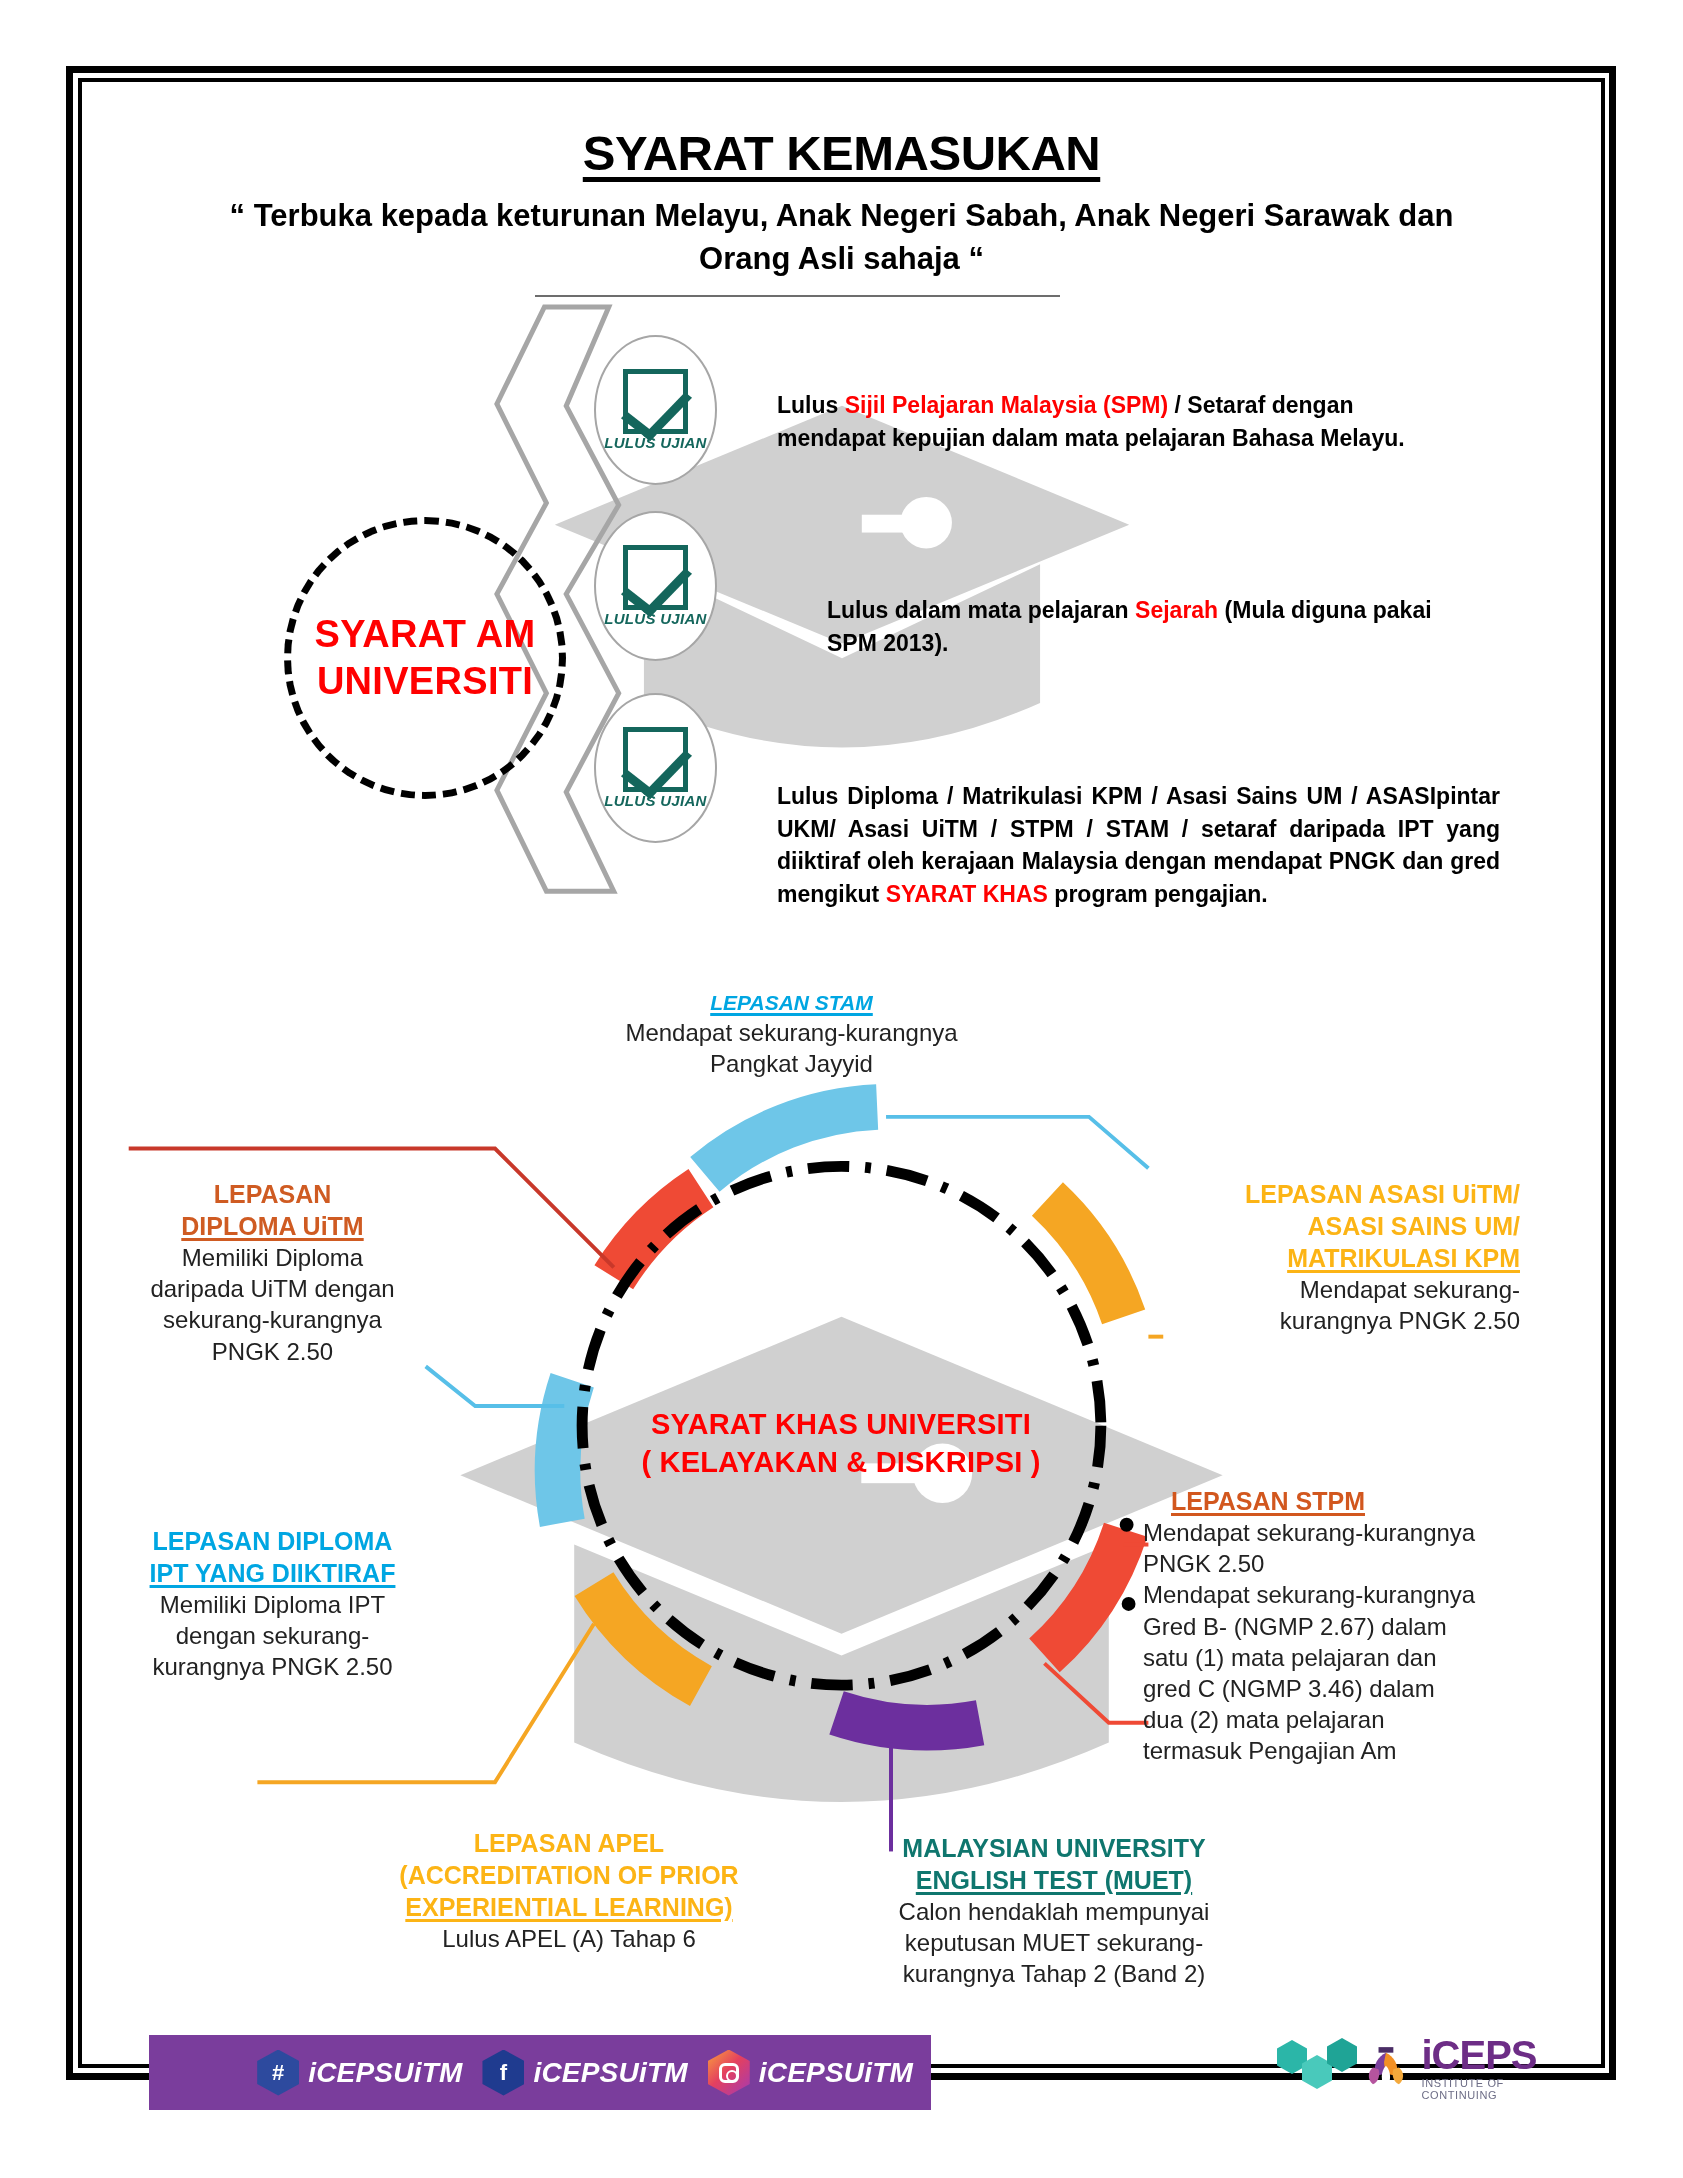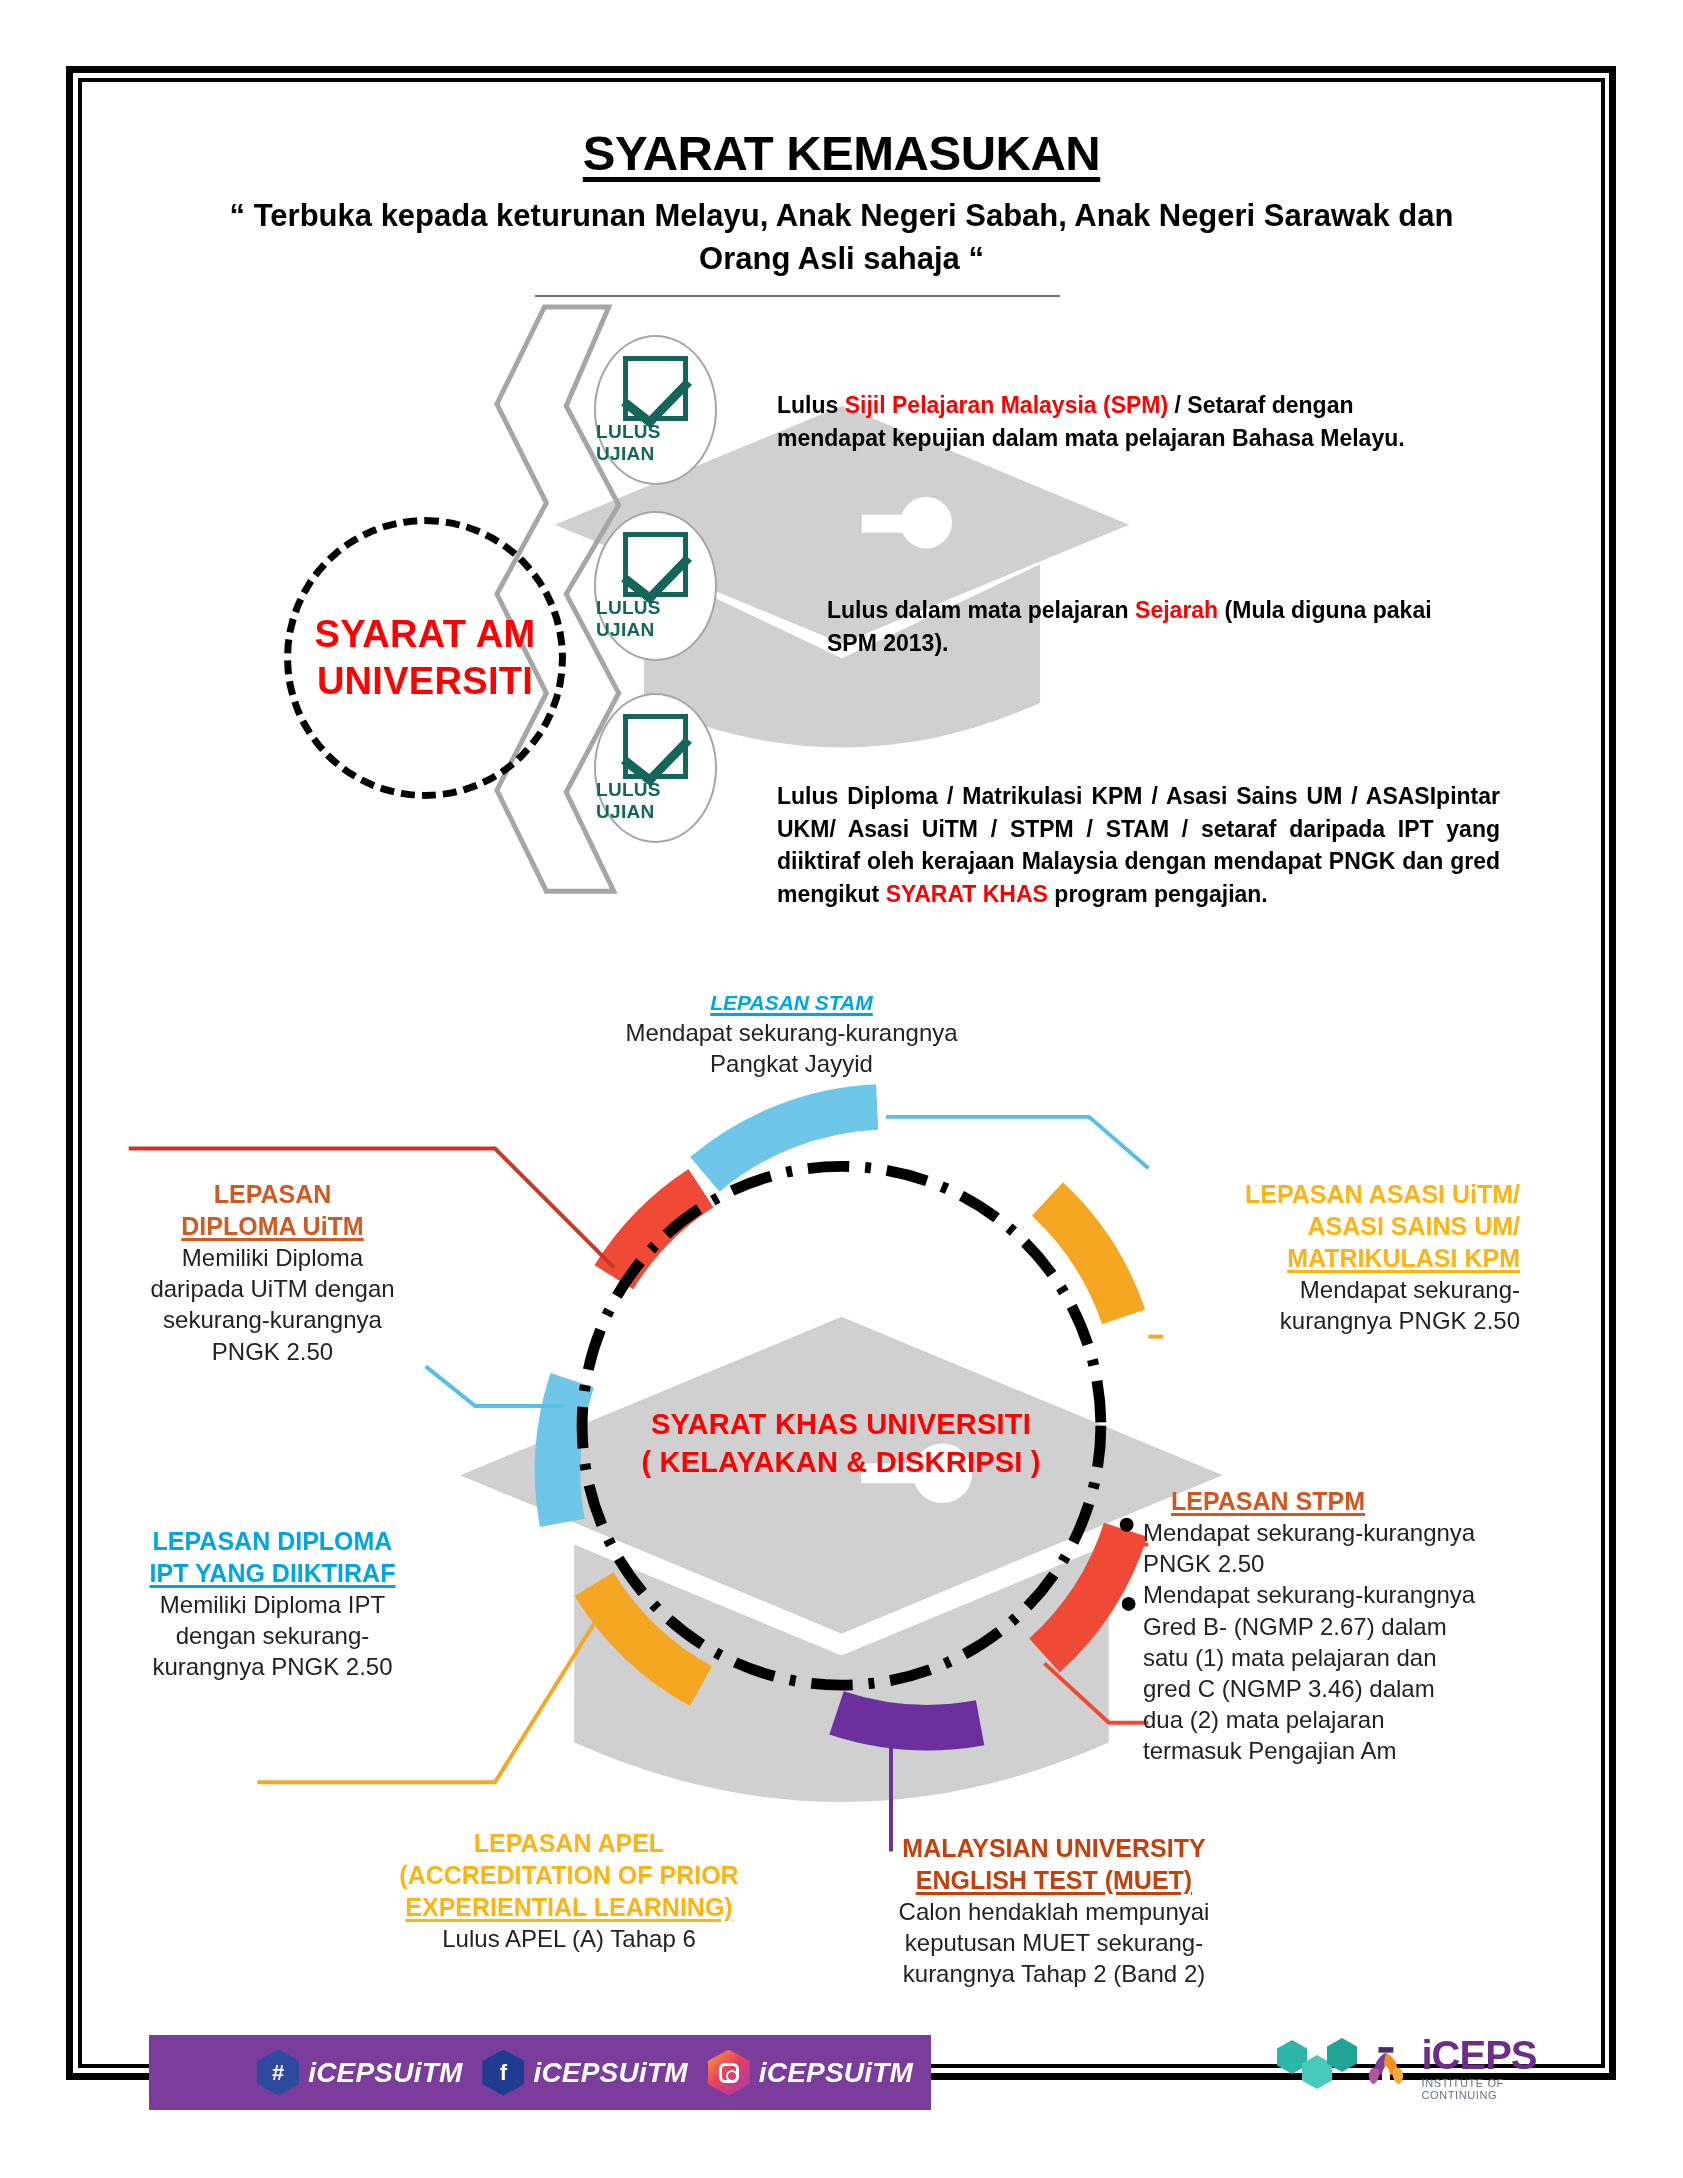--- a/index.html
+++ b/index.html
@@ -77,22 +77,23 @@
   .badge .tickbox::after {
     content: "";
     position: absolute;
     left: 10px; top: 4px;
     width: 28px; height: 51px;
     border-right: 9px solid #14665c;
     border-bottom: 9px solid #14665c;
     transform: rotate(38deg) skewX(-6deg);
   }
   .badge .blabel {
-    font-size: 19px; font-weight: bold; color: #14665c;
+    font-size: 15px; font-weight: bold; color: #14665c;
     letter-spacing: 0.3px;
+    font-style: italic;
   }
 
   .badge1 { left: 495px; top: 38px; }
   .badge2 { left: 495px; top: 214px; }
   .badge3 { left: 495px; top: 396px; }
 
   .tt { position: absolute; font-size: 23px; font-weight: bold; color: #000; line-height: 1.42; z-index: 6; }
   .tt .red { color: #ff0000; }
   .tt1 { left: 678px; top: 92px; width: 634px; }
   .tt2 { left: 728px; top: 297px; width: 634px; }
@@ -149,21 +150,21 @@
 
   .c-diploma-ipt { left: 0px; top: 535px; width: 347px; text-align: center; }
   .c-diploma-ipt .hd { color: #00a6e2; font-size: 25px; }
   .c-diploma-ipt .bd { font-size: 24px; }
 
   .c-apel { left: 252px; top: 837px; width: 436px; text-align: center; }
   .c-apel .hd { color: #fcb415; font-size: 25px; }
   .c-apel .bd { font-size: 24px; }
 
   .c-muet { left: 747px; top: 842px; width: 416px; text-align: center; }
-  .c-muet .hd { color: #c2410c; font-size: 25px; }
+  .c-muet .hd { color: #0f766e; font-size: 25px; }
   .c-muet .bd { font-size: 24px; }
 
   
   .footer-bar {
     position: absolute; left: 149px; top: 2035px;
     width: 782px; height: 75px;
     background: #7a3d9c;
     display: flex; align-items: center; justify-content: flex-end;
     padding-right: 18px; gap: 20px;
     z-index: 3;

